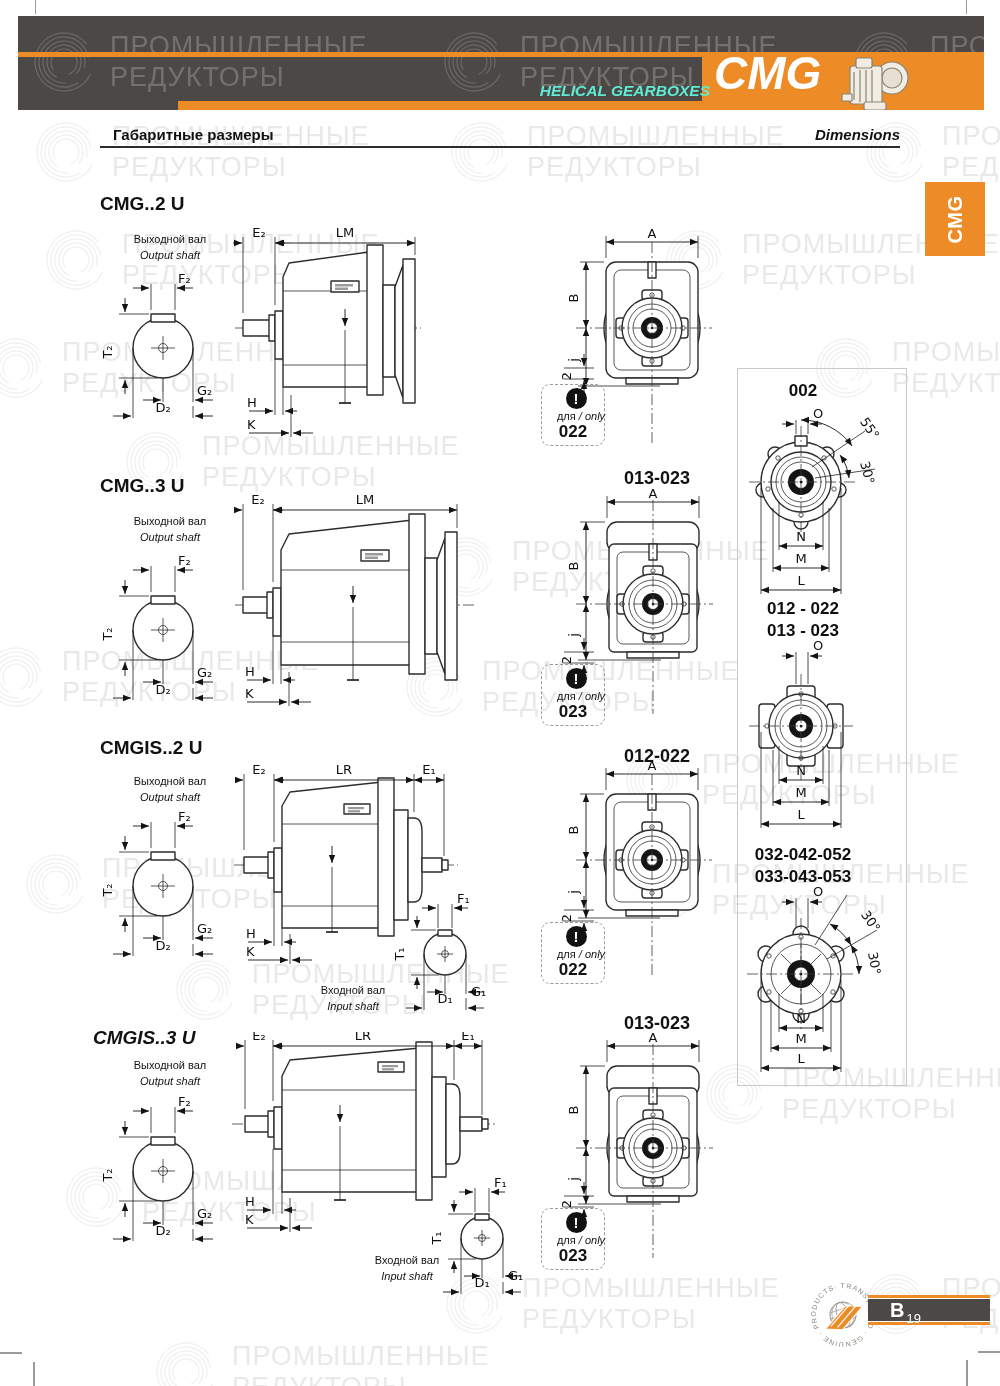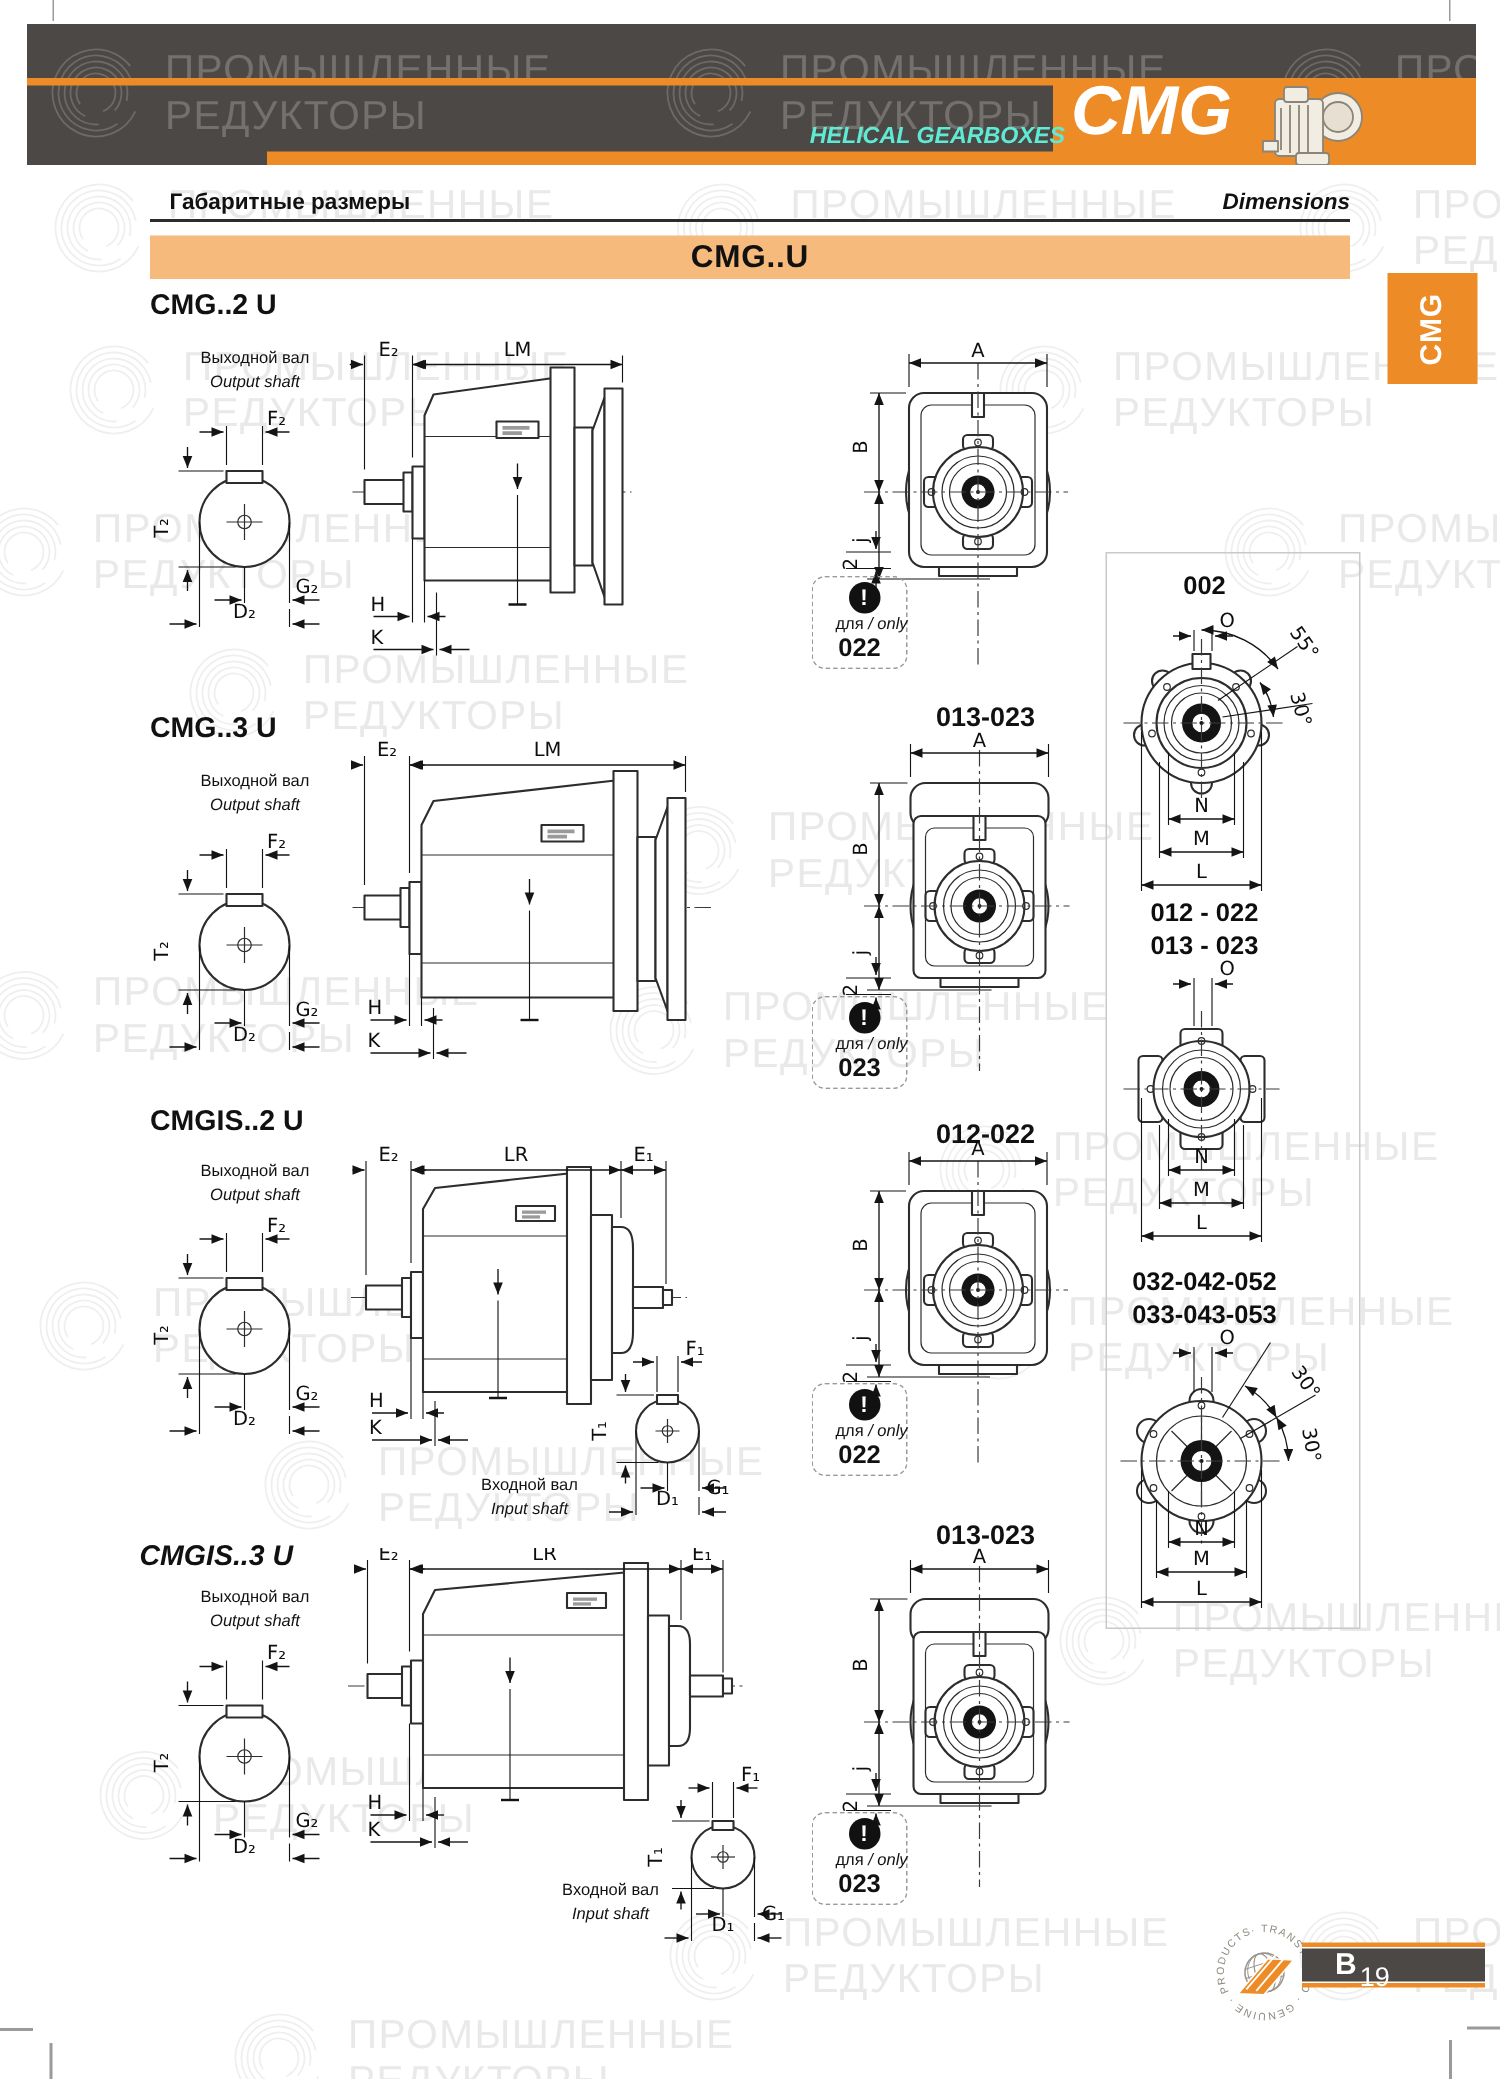--- a/index.html
+++ b/index.html
@@ -52,21 +52,21 @@
   svg .xt{fill:none;stroke:#141414;stroke-width:.75;}
   svg .blk{fill:#141414;}
   svg text.dt{font-family:"DejaVu Sans","Liberation Sans",sans-serif;font-size:13px;fill:#0e0e0e;}
   svg text.dtm{text-anchor:middle;}
   svg text.ft{font-family:"Liberation Sans","DejaVu Sans",sans-serif;font-weight:bold;font-size:17px;fill:#0e0e0e;text-anchor:middle;}
   
   .pagebar{position:absolute;left:868px;top:1298px;width:122px;height:24px;background:#4C4845;
            border-top:1px solid #fff;border-bottom:1px solid #fff;
            box-shadow:0 -3px 0 #ED8B26,0 3px 0 #ED8B26;display:flex;align-items:center;padding-left:22px;box-sizing:border-box;}
   .pagebar .pl{color:#fff;font-weight:bold;font-size:20px;line-height:1;}
-  .pagebar .pn{color:#fff;font-size:18px;margin-left:2px;margin-top:17px;}
+  .pagebar .pn{color:#fff;font-size:13px;margin-left:2px;margin-top:17px;}
   .crop{position:absolute;background:#9a9a9a;}
 </style>
 </head>
 <body>
 
 <div id="page">
 
   <svg width="0" height="0" style="position:absolute" aria-hidden="true">
     <defs>
       <marker id="ar" viewBox="0 0 10 10" refX="10" refY="5" markerUnits="userSpaceOnUse" markerWidth="11" markerHeight="8" orient="auto-start-reverse">
@@ -430,21 +430,20 @@
         <line x1="26" y1="16" x2="26" y2="48"></line>
         <line x1="32" y1="16" x2="32" y2="48"></line>
         <rect x="24" y="48" width="22" height="8" rx="2"></rect>
       </g>
     </svg>
   </div>
 
   <div class="sub-l">Габаритные размеры</div>
   <div class="sub-r">Dimensions</div>
   <div class="rule"></div>
-  <div class="banner">CMG..U</div>
   <div class="tab">
       <span>CMG</span>
     </div>
 
   <div class="sec-h" style="left:100px;top:193px;">CMG..2 U</div>
   <div class="shaft-lbl" style="left:105px;top:231px;">
     <div>Выходной вал</div>
     <div class="en">Output shaft</div>
   </div>
   <svg class="abs" style="left:85px;top:262px;" width="170" height="162" viewBox="0 0 170 162">

